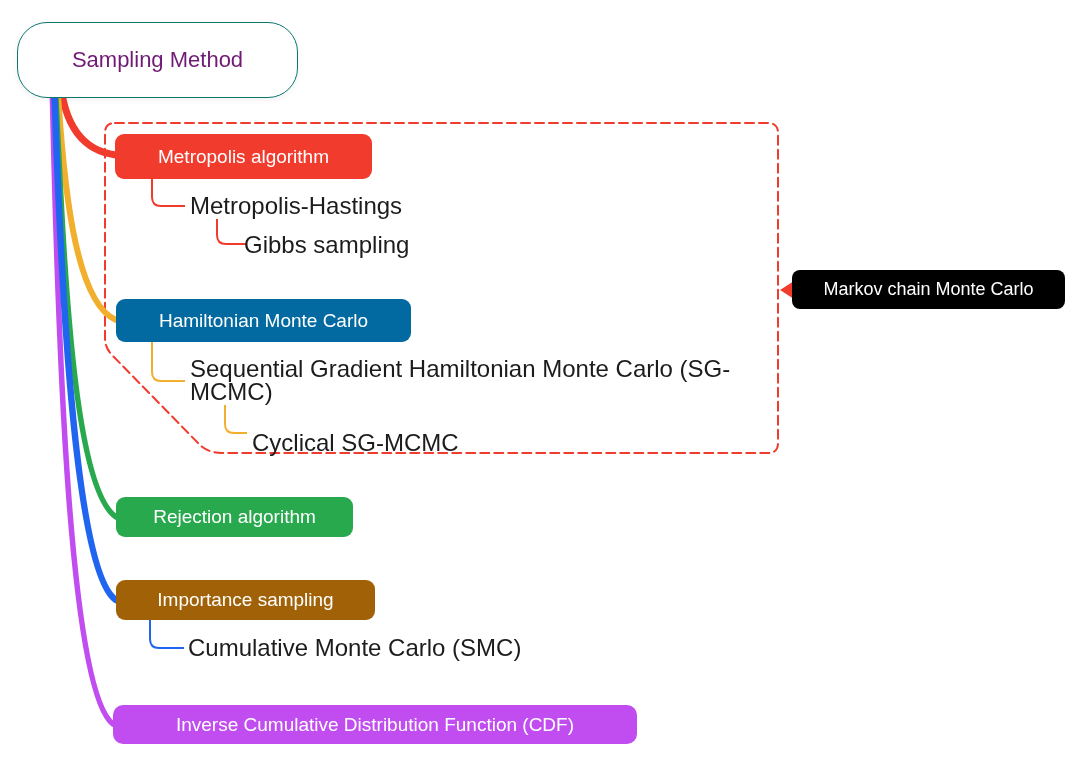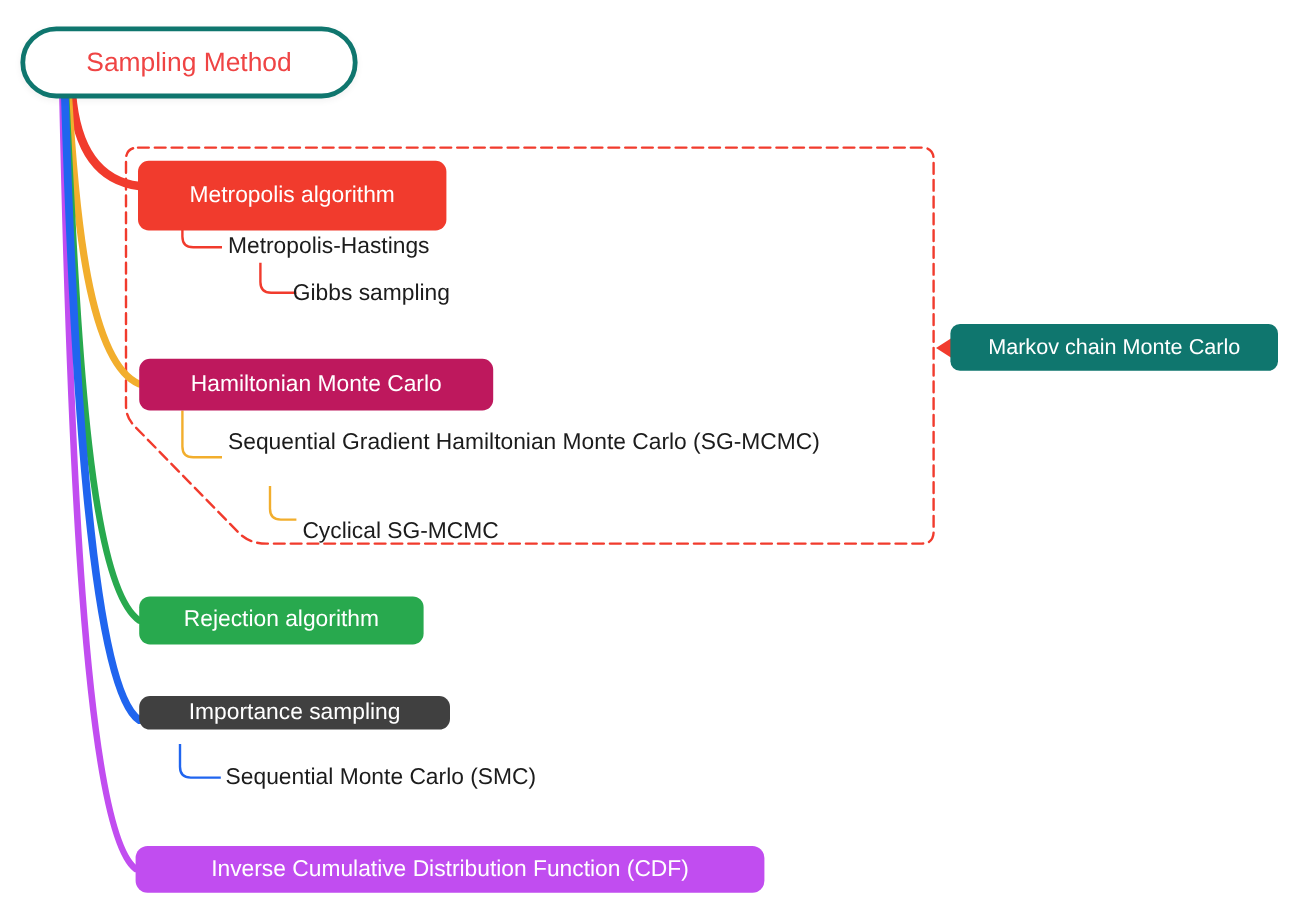--- a/index.html
+++ b/index.html
@@ -15,39 +15,39 @@
   .node{
     position:absolute;
     display:flex;align-items:center;justify-content:center;
     color:#ffffff;
     font-size:19px;
     border-radius:9px;
     white-space:nowrap;
     box-sizing:border-box;
   }
   .node-root{
-    left:17px;top:22px;width:281px;height:60px;
+    left:17px;top:22px;width:281px;height:76px;
     background:#ffffff;
-    border:4px solid #0f766e;
+    border:1px solid #0f766e;
     border-radius:30px;
-    color:#ef4444;
+    color:#701a75;
     font-size:22px;
     box-shadow:0 2px 6px rgba(0,0,0,0.06);
   }
-  .node-metropolis{left:115px;top:134px;width:257px;height:58px;background:#f13b2d;}
-  .node-hamiltonian{left:116px;top:299px;width:295px;height:43px;background:#be185d;justify-content:center;}
+  .node-metropolis{left:115px;top:134px;width:257px;height:45px;background:#f13b2d;}
+  .node-hamiltonian{left:116px;top:299px;width:295px;height:43px;background:#0369a1;justify-content:center;}
   .node-rejection{left:116px;top:497px;width:237px;height:40px;background:#28a94e;}
-  .node-importance{left:116px;top:580px;width:259px;height:28px;background:#404040;}
+  .node-importance{left:116px;top:580px;width:259px;height:40px;background:#a16207;}
   .node-inverse{left:113px;top:705px;width:524px;height:39px;background:#c14df0;border-radius:10px;text-align:center;}
-  .node-callout{left:792px;top:270px;width:273px;height:39px;background:#0f766e;font-size:18px;border-radius:8px;}
+  .node-callout{left:792px;top:270px;width:273px;height:39px;background:#000000;font-size:18px;border-radius:8px;}
 
   .topic-text{
     position:absolute;
     color:#1c1c1c;
-    font-size:19px;
+    font-size:24px;
     line-height:23px;
     white-space:nowrap;
   }
   .t-mhastings{left:190px;top:194px;}
   .t-gibbs{left:244px;top:233px;}
   .t-stochastic{left:190px;top:357px;width:572px;white-space:normal;}
   .t-cyclical{left:252px;top:431px;}
   .t-sequential{left:188px;top:636px;}
 </style>
 </head>
@@ -91,19 +91,19 @@
     <span>Importance sampling</span>
   </div>
   <div class="node node-inverse">
     <span>Inverse Cumulative Distribution Function (CDF)</span>
   </div>
 
   <div class="topic-text t-mhastings">Metropolis-Hastings</div>
   <div class="topic-text t-gibbs">Gibbs sampling</div>
   <div class="topic-text t-stochastic">Sequential Gradient Hamiltonian Monte Carlo (SG-MCMC)</div>
   <div class="topic-text t-cyclical">Cyclical SG-MCMC</div>
-  <div class="topic-text t-sequential">Sequential Monte Carlo (SMC)</div>
+  <div class="topic-text t-sequential">Cumulative Monte Carlo (SMC)</div>
 
   <div class="node node-callout">
     <span>Markov chain Monte Carlo</span>
   </div>
 
 </div>
 
 </body></html>

